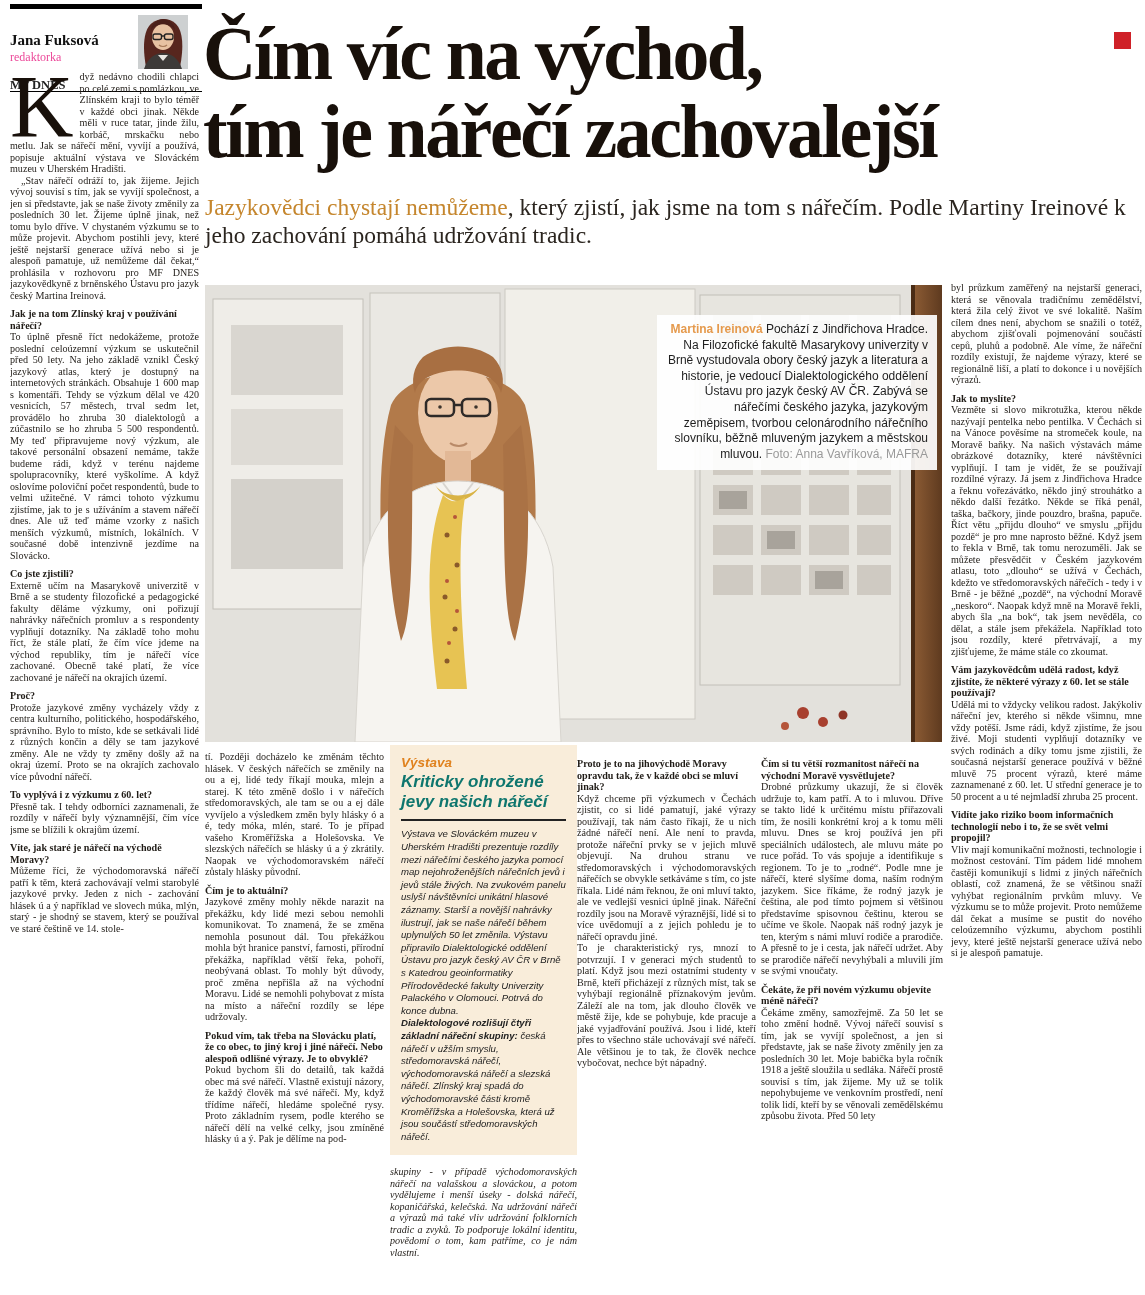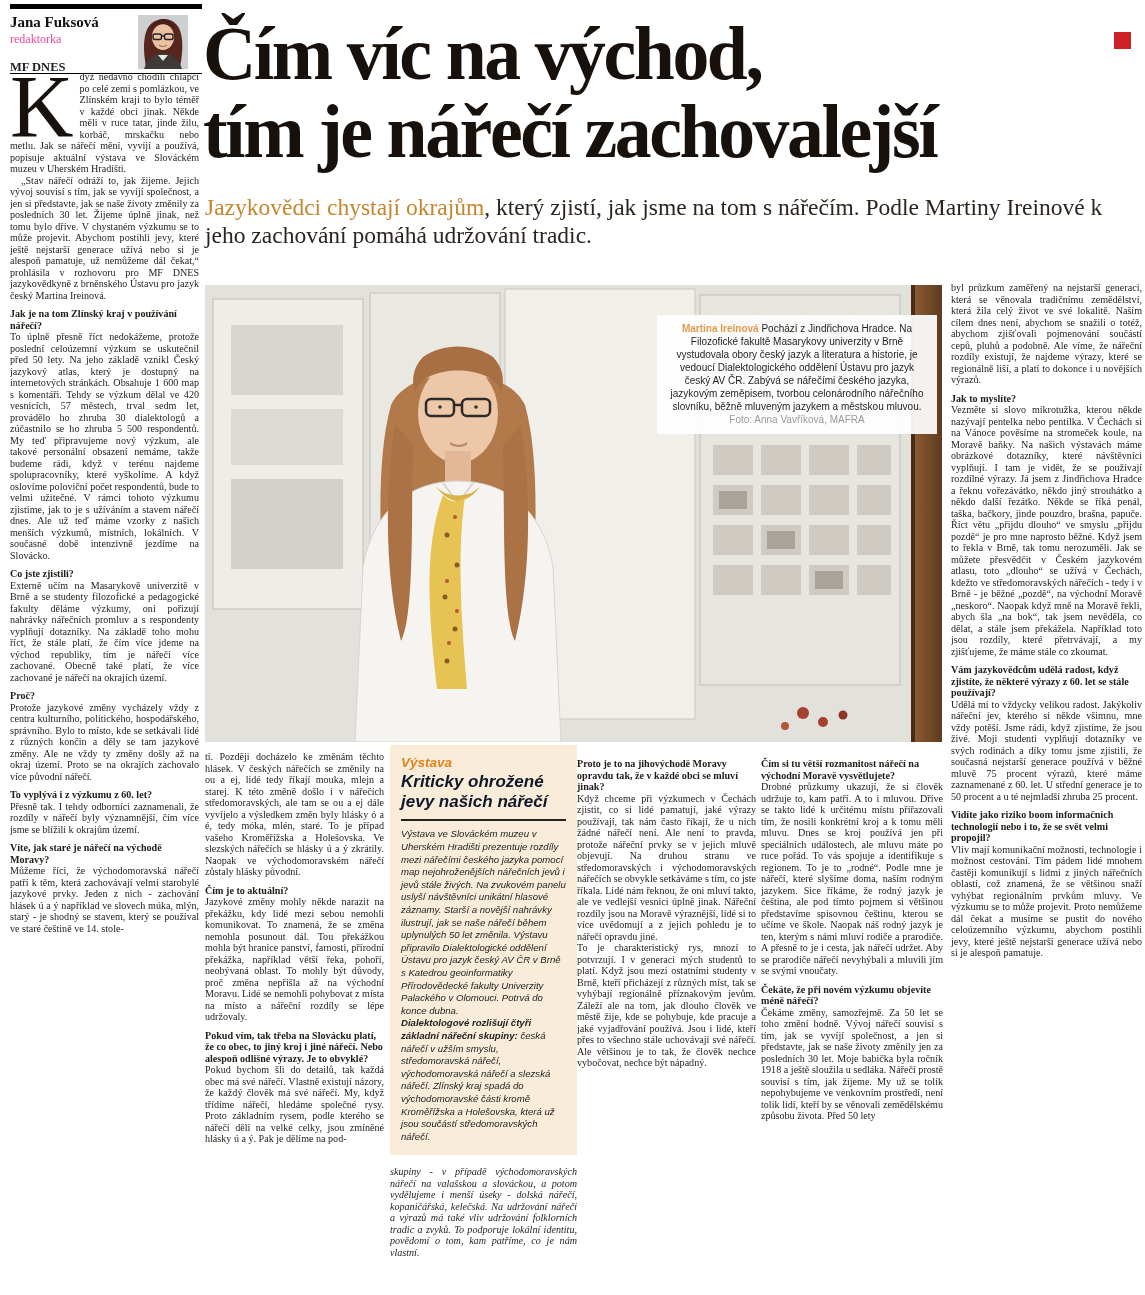--- a/index.html
+++ b/index.html
@@ -1,21 +1,21 @@
 <!DOCTYPE html>
 <html lang="cs"><head>
 <meta charset="utf-8">
 <style>
   html,body{margin:0;padding:0;background:#fff;}
   .page{position:relative;width:1145px;height:1295px;background:#fff;overflow:hidden;
         font-family:"Liberation Serif",serif;-webkit-font-smoothing:antialiased;}
 
   
   .author{position:absolute;left:10px;top:4px;width:192px;height:59px;
-          border-top:5px solid #000;border-bottom:1px solid #000;padding-top:5px;box-sizing:content-box;}
+          border-top:5px solid #000;border-bottom:1px solid #000;padding-top:23px;box-sizing:content-box;}
   .a-name{font-weight:700;font-size:15px;color:#111;}
   .a-role{font-size:12px;color:#ec4899;margin-top:1px;}
   .a-pub{font-weight:700;font-size:12.5px;color:#222;margin-top:13px;}
   .a-photo{position:absolute;right:14px;top:6px;width:50px;height:54px;overflow:hidden;}
 
   
   .headline{position:absolute;left:203px;top:14px;width:1000px;margin:0;
             font-family:"Liberation Serif",serif;font-weight:700;font-size:76px;line-height:1.03;
             letter-spacing:-2.5px;color:#18100a;transform:scaleX(.97);transform-origin:left top;}
   .red-marker{position:absolute;left:1114px;top:32px;width:17px;height:17px;background:#cf2128;}
@@ -32,36 +32,36 @@
   .textcol .q{font-weight:700;margin-top:7px;text-align:left;}
   .dropcap{float:left;font-size:88px;line-height:62px;padding:5px 6px 0 0;color:#18100a;}
 
   .left-col{position:absolute;left:10px;top:71px;width:189px;height:1224px;overflow:hidden;}
 
   
   .photo{position:absolute;left:205px;top:285px;width:737px;height:457px;margin:0;
          overflow:hidden;background:#e3e1dc;}
   .caption{position:absolute;left:452px;top:30px;width:280px;box-sizing:border-box;
            background:rgba(255,255,255,.92);padding:7px 9px 8px;
-           font-family:"Liberation Sans",sans-serif;font-size:10px;line-height:1.3;
-           color:#1e1e1e;text-align:center;}
+           font-family:"Liberation Sans",sans-serif;font-size:12px;line-height:1.3;
+           color:#1e1e1e;text-align:right;}
   .cap-name{color:#e59a4d;font-weight:700;}
   .cap-credit{color:#9a9a9a;}
 
   .right-col{position:absolute;left:951px;top:282px;width:191px;height:1013px;overflow:hidden;}
   .col-a{position:absolute;left:205px;top:751px;width:179px;height:544px;overflow:hidden;}
   .col-b{position:absolute;left:390px;top:745px;width:187px;height:550px;overflow:hidden;font-style:italic;}
   .col-c{position:absolute;left:577px;top:751px;width:179px;height:544px;overflow:hidden;}
   .col-d{position:absolute;left:761px;top:751px;width:182px;height:544px;overflow:hidden;}
 
   
   .infobox{background:#f9edda;padding:10px 11px 12px;box-sizing:border-box;}
   .box-label{font-family:"Liberation Sans",sans-serif;font-weight:700;font-size:13.5px;color:#e0821e;}
   .box-title{font-family:"Liberation Sans",sans-serif;font-weight:700;font-size:17px;line-height:1.16;
-             color:#0f172a;margin-top:2px;}
+             color:#0f766e;margin-top:2px;}
   .box-rule{border:none;border-top:2px solid #222;margin:8px 0 7px;}
   .box-body{font-family:"Liberation Sans",sans-serif;font-size:9.6px;line-height:12.6px;
             color:#222;text-align:left;}
   .box-body p{margin:0;text-indent:0;}
   .col-b-cont{margin-top:11px;}
 </style>
 </head>
 <body>
 
 <div class="page">
@@ -85,21 +85,21 @@
         <path d="M6,54 C10,42 18,38 25,38 C32,38 40,42 44,54 Z" fill="#3d3a38"></path>
         <path d="M20,40 L25,46 L30,40 Z" fill="#e9e7e3"></path>
       </svg>
     </div>
   </header>
 
   <h1 class="headline"><span>Čím víc na východ,</span><br><span>tím je nářečí zachovalejší</span></h1>
 
   <div class="red-marker"></div>
 
-  <p class="subhead"><span class="hl">Jazykovědci chystají okrajům</span><span>, který zjistí, jak jsme na tom s nářečím. Podle Martiny Ireinové k jeho zachování pomáhá udržování tradic.</span></p>
+  <p class="subhead"><span class="hl">Jazykovědci chystají nemůžeme</span><span>, který zjistí, jak jsme na tom s nářečím. Podle Martiny Ireinové k jeho zachování pomáhá udržování tradic.</span></p>
 
   <section class="textcol left-col">
       <p class="lead"><span class="dropcap">K</span>dyž nedávno chodili chlapci po celé zemi s pomlázkou, ve Zlínském kraji to bylo téměř v každé obci jinak. Někde měli v ruce tatar, jinde žilu, korbáč, mrskačku nebo metlu. Jak se nářečí mění, vyvíjí a používá, popisuje aktuální výstava ve Slováckém muzeu v Uherském Hradišti.</p>
       <p class="para">„Stav nářečí odráží to, jak žijeme. Jejich vývoj souvisí s tím, jak se vyvíjí společnost, a jen si představte, jak se naše životy změnily za posledních 30 let. Žijeme úplně jinak, než tomu bylo dříve. V chystaném výzkumu se to může projevit. Abychom postihli jevy, které ještě nejstarší generace užívá nebo si je alespoň pamatuje, už nemůžeme dál čekat,“ prohlásila v rozhovoru pro MF DNES jazykovědkyně z brněnského Ústavu pro jazyk český Martina Ireinová.</p>
       <h3 class="q">Jak je na tom Zlínský kraj v používání nářečí?</h3>
       <p class="a">To úplně přesně říct nedokážeme, protože poslední celoúzemní výzkum se uskutečnil před 50 lety. Na jeho základě vznikl Český jazykový atlas, který je dostupný na internetových stránkách. Obsahuje 1 600 map s komentáři. Tehdy se výzkum dělal ve 420 vesnicích, 57 městech, trval sedm let, provádělo ho zhruba 30 dialektologů a zúčastnilo se ho zhruba 5 500 respondentů. My teď připravujeme nový výzkum, ale takové personální obsazení nemáme, takže budeme rádi, když v terénu najdeme spolupracovníky, které vyškolíme. A když oslovíme poloviční počet respondentů, bude to velmi užitečné. V rámci tohoto výzkumu zjistíme, jak to je s užíváním a stavem nářečí dnes. Ale už teď máme vzorky z našich menších výzkumů, místních, lokálních. V současné době intenzivně jezdíme na Slovácko.</p>
       <h3 class="q">Co jste zjistili?</h3>
       <p class="a">Externě učím na Masarykově univerzitě v Brně a se studenty filozofické a pedagogické fakulty děláme výzkumy, oni pořizují nahrávky nářečních promluv a s respondenty vyplňují dotazníky. Na základě toho mohu říct, že stále platí, že čím více jdeme na východ republiky, tím je nářečí více zachované. Obecně také platí, že více zachované je nářečí na okrajích území.</p>
       <h3 class="q">Proč?</h3>
       <p class="a">Protože jazykové změny vycházely vždy z centra kulturního, politického, hospodářského, správního. Bylo to místo, kde se setkávali lidé z různých končin a děly se tam jazykové změny. Ale ne vždy ty změny došly až na okraj území. Proto se na okrajích zachovalo více původní nářečí.</p>

